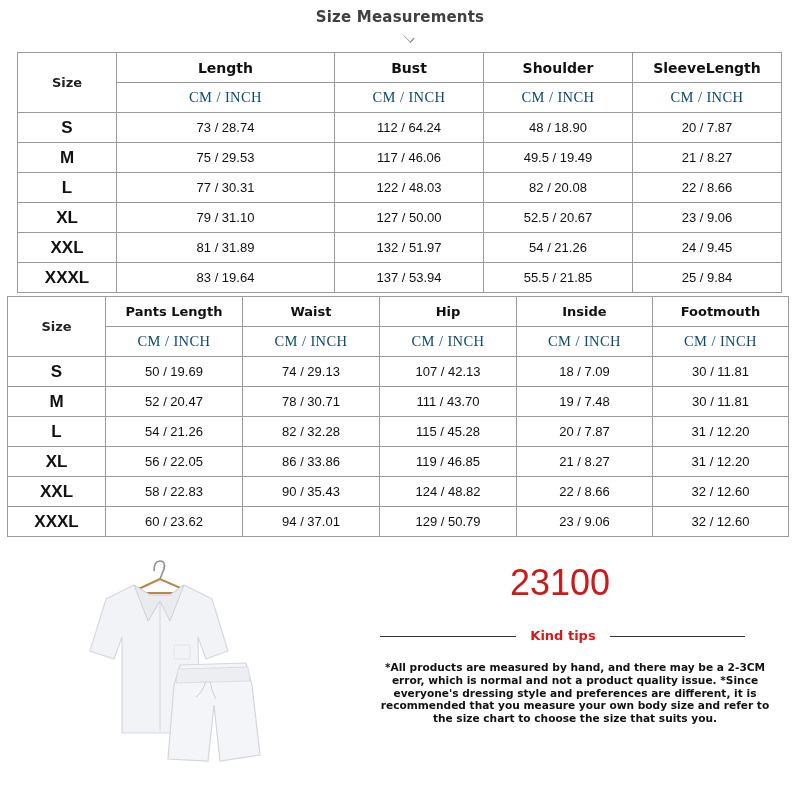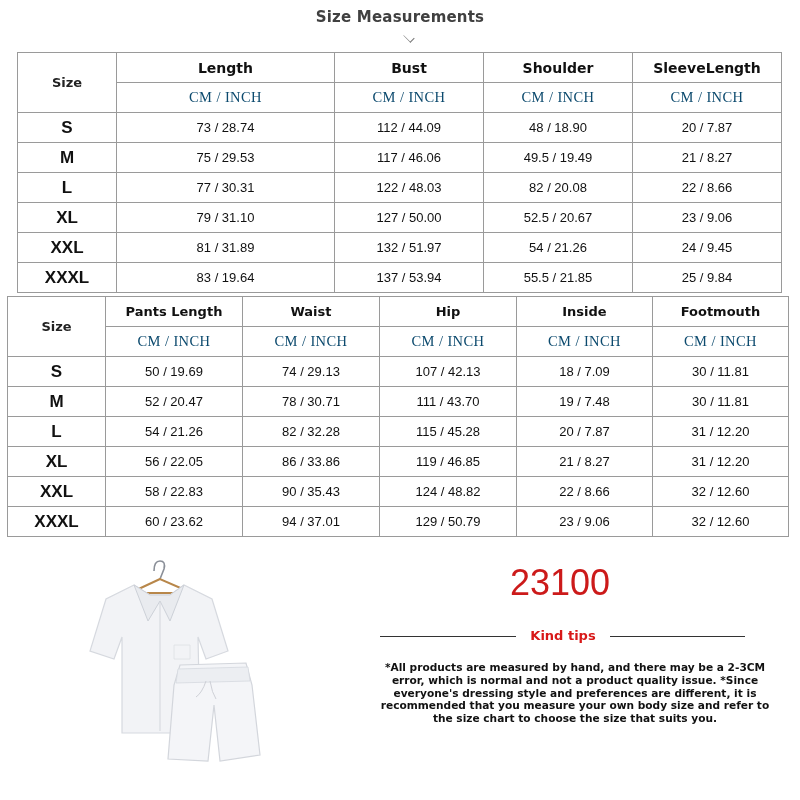--- a/index.html
+++ b/index.html
@@ -80,21 +80,21 @@
   </tr>
   <tr>
     <td class="unit">CM / INCH</td>
     <td class="unit">CM / INCH</td>
     <td class="unit">CM / INCH</td>
     <td class="unit">CM / INCH</td>
   </tr>
   <tr>
     <td class="size-cell">S</td>
     <td class="val">73 / 28.74</td>
-    <td class="val">112 / 44.09</td>
+    <td class="val">112 / 64.24</td>
     <td class="val">48 / 18.90</td>
     <td class="val">20 / 7.87</td>
   </tr>
   <tr>
     <td class="size-cell">M</td>
     <td class="val">75 / 29.53</td>
     <td class="val">117 / 46.06</td>
     <td class="val">49.5 / 19.49</td>
     <td class="val">21 / 8.27</td>
   </tr>

